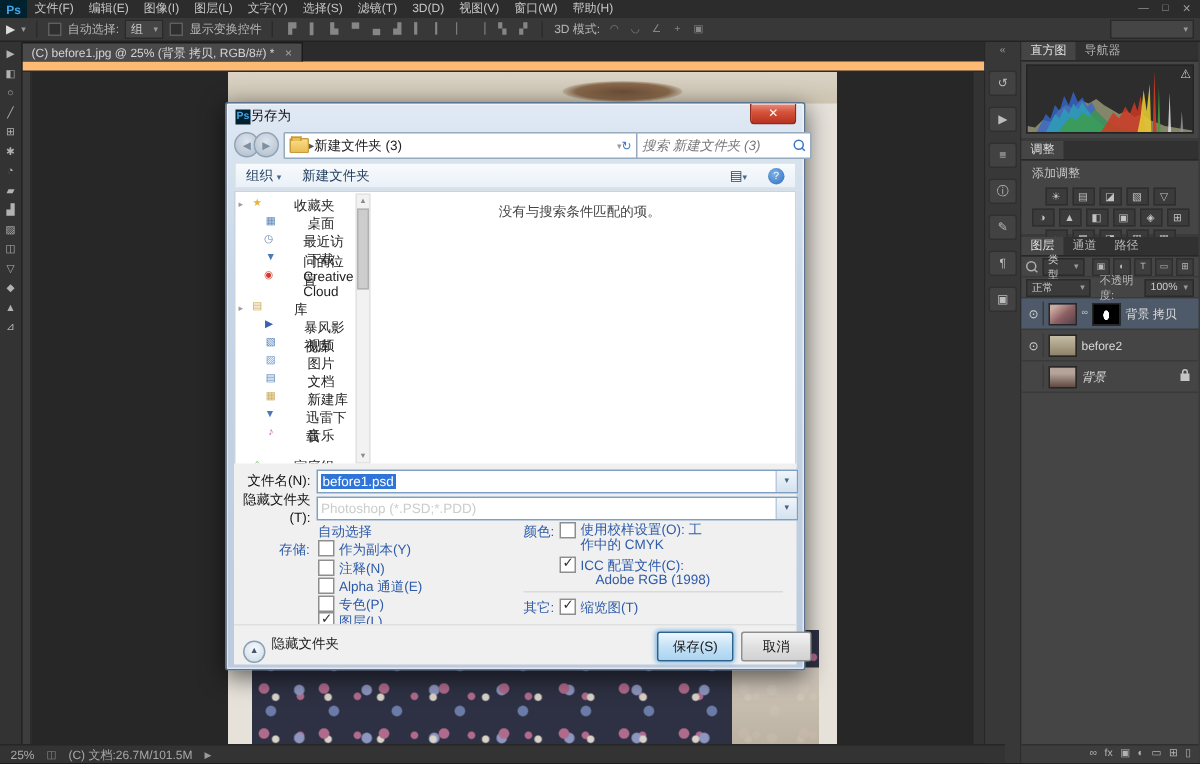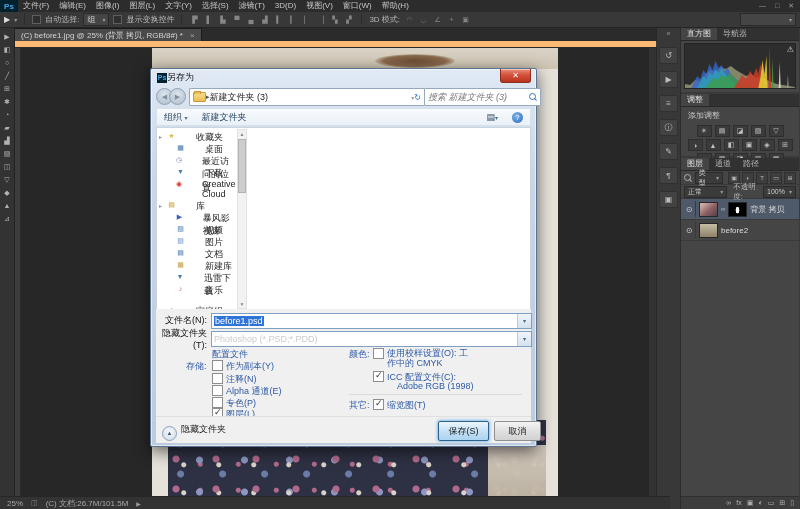--- a/index.html
+++ b/index.html
@@ -338,40 +338,41 @@
           <div class="sb-row" data-type="group2">
           <span class="sb-ico">⌂</span>
           <span>家庭组</span>
         </div>
         </div>
       <div class="sb-scroll">
         <span class="sb-arr" style="top:0">▲</span>
         <div class="sb-thumb"></div>
         <span class="sb-arr" style="bottom:0">▼</span>
       </div>
+      <div class="empty-msg">没有与搜索条件匹配的项。</div>
     </div>
 
     <div class="dlg-lower"></div>
 
     <div class="frow" style="top:244px">
       <span class="flabel">文件名(N):</span>
       <div class="ffield">
         <span class="sel-text">before1.psd</span>
         <span class="combo-caret">▾</span>
       </div>
     </div>
     <div class="frow" style="top:262px">
       <span class="flabel">隐藏文件夹(T):</span>
       <div class="ffield">
         <span>Photoshop (*.PSD;*.PDD)</span>
         <span class="combo-caret">▾</span>
       </div>
     </div>
 
-    <span class="opt-abs blue" style="left:61px;top:279px">配置文件</span>
+    <span class="opt-abs blue" style="left:61px;top:279px">自动选择</span>
     <span class="opt-abs blue" style="left:35px;top:291px">存储:</span>
     <span class="opt-abs blue" style="left:61px;top:291px">
       <span class="cb" data-checked="false"></span><span>作为副本(Y)</span></span>
     <span class="opt-abs blue" style="left:61px;top:304px">
       <span class="cb" data-checked="false"></span><span>注释(N)</span></span>
     <span class="opt-abs blue" style="left:61px;top:316px">
       <span class="cb" data-checked="false"></span><span>Alpha 通道(E)</span></span>
     <span class="opt-abs blue" style="left:61px;top:328px">
       <span class="cb" data-checked="false"></span><span>专色(P)</span></span>
     <span class="opt-abs blue" style="left:61px;top:339px">
@@ -494,20 +495,26 @@
           <span class="lthumb th1"></span>
           <span style="font-size:6px;color:#c8c8c8">∞</span>
           <span class="lthumb thmask"></span>
           <span>背景 拷贝</span>
         </div>
         <div class="lrow">
           <span class="leye">⊙</span>
           <span class="lthumb th2"></span>
           <span>before2</span>
         </div>
+        <div class="lrow">
+          <span class="leye"></span>
+          <span class="lthumb th3"></span>
+          <span style="font-style:italic">背景</span>
+          <span class="lock"></span>
+        </div>
 
         <div class="lbottom">
             <span class="lb-ico">∞</span>
             <span class="lb-ico">fx</span>
             <span class="lb-ico">▣</span>
             <span class="lb-ico">◐</span>
             <span class="lb-ico">▭</span>
             <span class="lb-ico">⊞</span>
             <span class="lb-ico">▯</span>
           </div>

